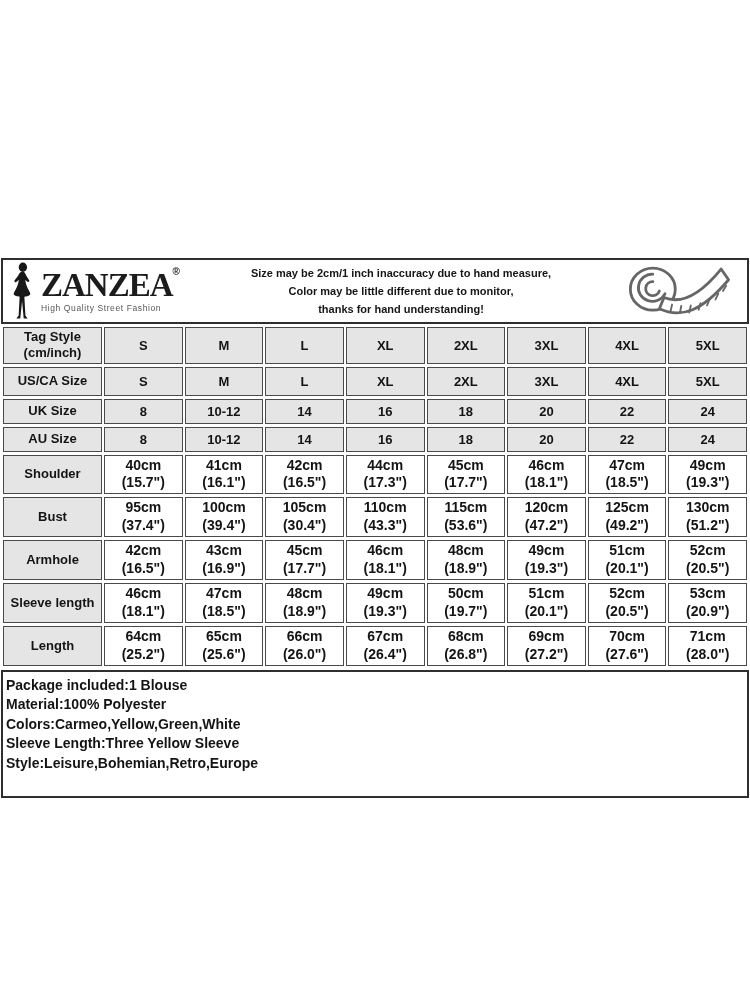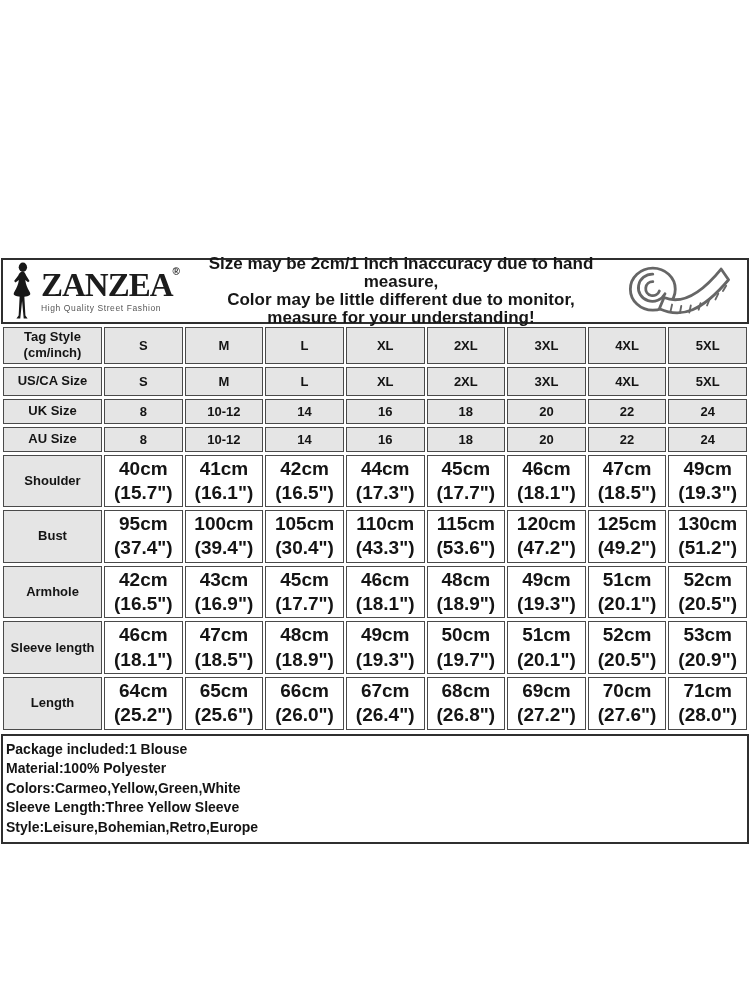--- a/index.html
+++ b/index.html
@@ -43,21 +43,21 @@
     font-size: 8.5px;
     letter-spacing: 0.6px;
     color: #575757;
     margin-top: 1px;
     white-space: nowrap;
   }
   .disclaimer {
     flex: 1 1 auto;
     text-align: center;
     font-weight: bold;
-    font-size: 17px;
+    font-size: 11px;
     line-height: 18px;
     color: #161616;
     padding-right: 6px;
   }
   .tape-wrap { flex: 0 0 auto; width: 136px; display: flex; justify-content: center; }
   .tape-wrap svg { width: 126px; height: 58px; }
 
   
   table.size-table {
     width: 100%;
@@ -72,31 +72,31 @@
     text-align: center;
     vertical-align: middle;
     font-weight: bold;
     font-size: 13px;
     color: #141414;
     padding: 1px 0;
     white-space: pre-line;
   }
   th.lbl { background: #e5e5e5; line-height: 1.25; }
   tr.r-size td { background: #e5e5e5; }
-  tr.r-measure td { background: #ffffff; font-size: 19px; line-height: 1.28; text-align: center; }
+  tr.r-measure td { background: #ffffff; font-size: 14px; line-height: 1.28; text-align: center; }
   tr.h-tag th, tr.h-tag td { height: 30px; }
   tr.h-usca th, tr.h-usca td { height: 25px; }
   tr.h-small th, tr.h-small td { height: 21px; }
   tr.r-measure th, tr.r-measure td { height: 33px; }
 
   
   .details-box {
     border: 2px solid #2f2f2f;
     margin-top: 1px;
-    padding: 4px 3px 5px 3px;
+    padding: 4px 3px 23px 3px;
     background: #fff;
   }
   .detail-line {
     font-weight: bold;
     font-size: 14px;
     line-height: 19.5px;
     color: #141414;
     white-space: nowrap;
   }
 </style>
@@ -118,21 +118,21 @@
         <div class="logo-text">
           <div class="wordmark-row">
             <span class="wordmark">ZANZEA</span><span class="reg">®</span>
           </div>
           <div class="tagline">High Quality Street Fashion</div>
         </div>
       </div>
       <div class="disclaimer">
         <div>Size may be 2cm/1 inch inaccuracy due to hand measure,</div>
         <div>Color may be little different due to monitor,</div>
-        <div>measure for your understanding!</div>
+        <div>thanks for hand understanding!</div>
       </div>
       <div class="tape-wrap">
         <svg viewBox="0 0 130 62" fill="none" stroke="#666" stroke-width="3" stroke-linecap="round" stroke-linejoin="round">
           <ellipse cx="37" cy="29" rx="24" ry="22.5"></ellipse>
           <path d="M37 13 a15 14.5 0 1 0 13 21"></path>
           <path d="M37 21 a7.5 7.5 0 1 0 7 10"></path>
           <path d="M44 50 C 68 61 90 52 118 19 L 110 7.5 C 86 37 66 45 49 38 Z" fill="#ffffff"></path>
           <g stroke-width="2">
             <path d="M56 52.5 l1.6 -7"></path>
             <path d="M66 54.5 l1.4 -7.5"></path>

